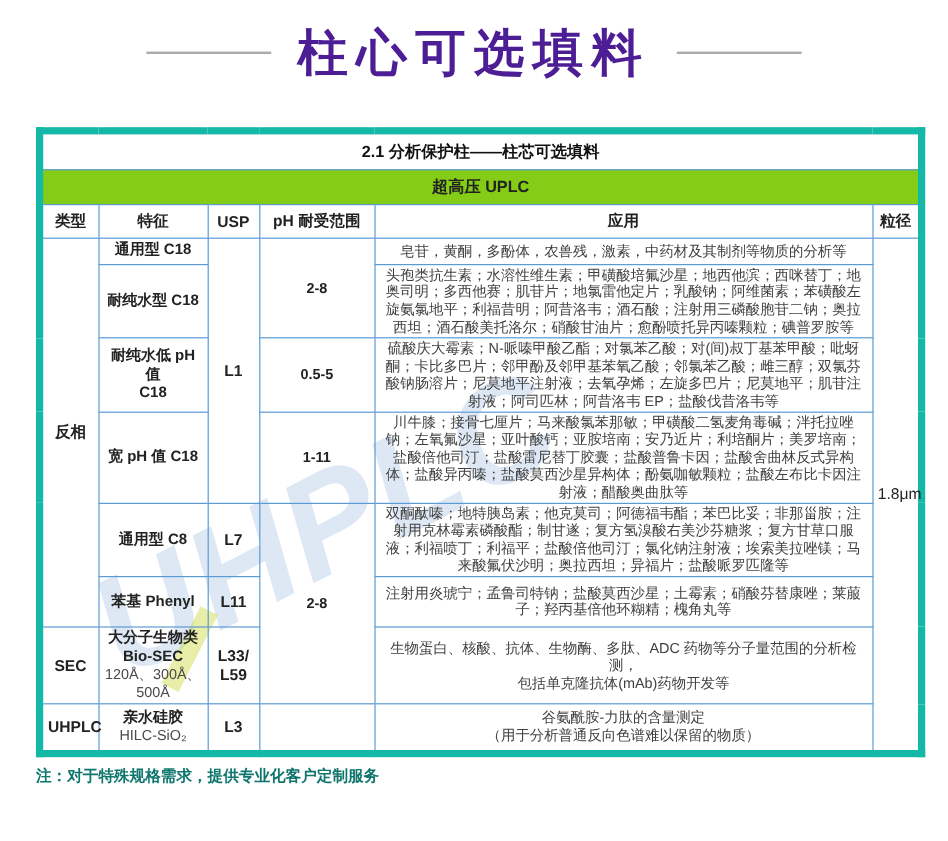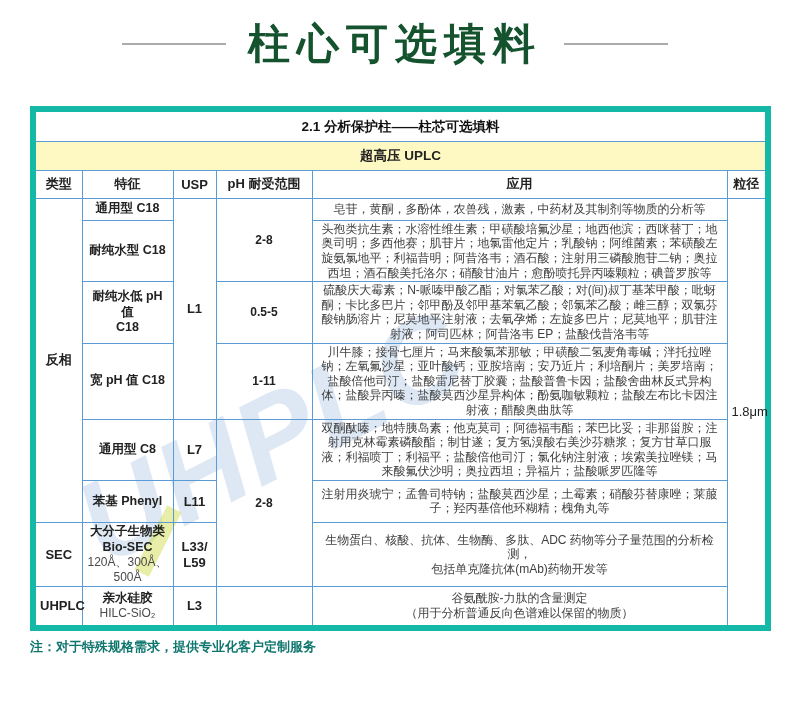--- a/index.html
+++ b/index.html
@@ -9,21 +9,21 @@
     font-family:"Liberation Sans","DejaVu Sans",sans-serif;
     position:relative; overflow:hidden; color:#222;
   }
   .page { position:relative; width:790px; height:701px; }
 
   
   .header { padding-top:20px; text-align:center; position:relative; z-index:2; }
   .title-row { display:flex; align-items:center; justify-content:center; gap:22px; }
   .title-line { width:104px; height:2px; background:#ababab; }
   .page-title {
-    font-size:42px; font-weight:800; color:#14532d;
+    font-size:42px; font-weight:800; color:#4c1d95;
     letter-spacing:7px; line-height:1.15; white-space:nowrap;
   }
   .page-subtitle {
     margin-top:6px;
     font-family:"Liberation Serif","DejaVu Serif",serif;
     font-style:italic; font-size:19px; color:#9b9b9b; letter-spacing:3px;
   }
 
   
   .watermark {
@@ -43,21 +43,21 @@
   .table-wrap { position:relative; z-index:2; margin:38px 0 0 30px; }
   table.packing {
     border-collapse:collapse; table-layout:fixed; width:735px;
     border:6px solid #14b8a6; background:transparent;
   }
   table.packing td {
     border:1px solid #5b9bd5; vertical-align:middle;
     text-align:center; padding:1px 4px; background:transparent;
   }
   td.section-header { font-size:13.5px; font-weight:bold; color:#111; height:32px; }
-  tr.subsection-row td { background:#fef9c3; font-size:13.5px; font-weight:bold; height:29px; }
+  tr.subsection-row td { background:#84cc16; font-size:13.5px; font-weight:bold; height:29px; }
   tr.colhead-row td { font-size:13px; font-weight:bold; height:28px; }
 
   td.type-cell { font-size:13px; font-weight:bold; }
   td.feature-cell { font-size:12.5px; font-weight:bold; white-space:pre-line; line-height:1.25;margin-left:21px; }
   .feat-sub { font-weight:normal; font-size:12px; color:#4a4a4a; white-space:pre-line; line-height:1.25; }
   td.usp-cell { font-size:13px; font-weight:bold; white-space:pre-line; line-height:1.2; }
   td.ph-cell { font-size:12px; font-weight:bold; }
   td.application-cell {
     text-align:left; font-size:12px; font-weight:normal; color:#3f3f3f;
     line-height:14.6px; padding:2px 6px; white-space:pre-line;

